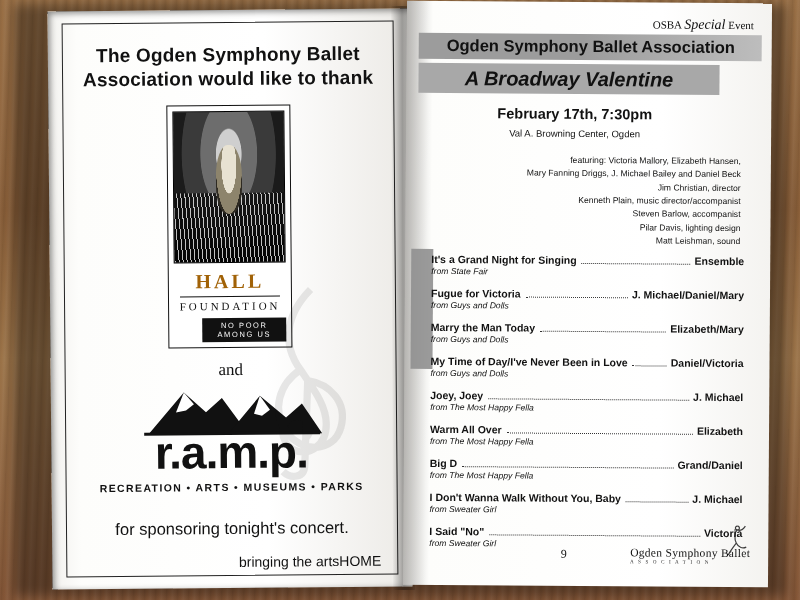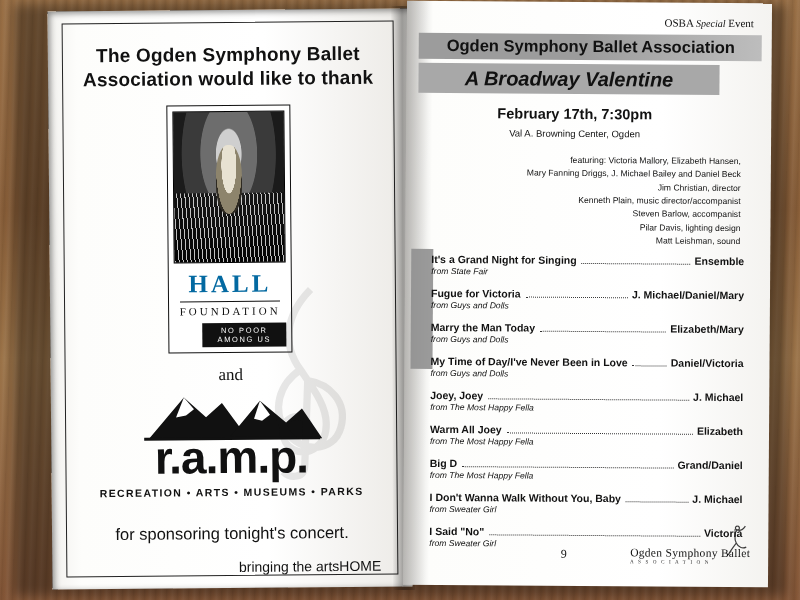--- a/index.html
+++ b/index.html
@@ -73,21 +73,21 @@
                linear-gradient(180deg,#111,#000);
     opacity:.85;
   }
   .hall-art:after{
     content:"";position:absolute;left:38%;top:22%;width:24%;height:46%;
     background:radial-gradient(ellipse at 50% 30%,#e8e2d2 0 40%,#8d846c 41% 70%,#2e2a22 71% 100%);
     border-radius:45% 45% 40% 40%;
   }
   .hall-name{
     text-align:center;font-family:"Liberation Serif", serif;font-weight:bold;
-    font-size:25px;letter-spacing:3px;color:#0369a1;margin-top:7px;
+    font-size:20px;letter-spacing:3px;color:#a16207;margin-top:7px;
   }
   .hall-rule{height:1px;background:#111;margin:3px 6px;}
   .hall-sub{
     text-align:center;font-family:"Liberation Serif", serif;
     font-size:11px;letter-spacing:3px;color:#111;margin-top:2px;
   }
   .hall-motto{
     margin-top:6px;background:#111;color:#fff;text-align:center;
     font-size:7.5px;letter-spacing:1.6px;padding:3px 0;margin-left:28px;
   }
@@ -116,21 +116,21 @@
     opacity:0.09;pointer-events:none;
   }
 
   
   .rp{position:absolute;left:0;top:0;right:0;bottom:0;}
   .osba-special{
     position:absolute;right:18px;top:14px;font-size:11px;color:#111;
     font-family:"Liberation Serif", serif;
   }
   .osba-special .script{
-    font-family:"Liberation Serif", serif;font-style:italic;font-size:10px;margin-top:32px;
+    font-family:"Liberation Serif", serif;font-style:italic;font-size:14px;margin-top:32px;
   }
   .bar-assoc{
     position:absolute;left:12px;top:32px;right:10px;height:26px;
     background:linear-gradient(90deg,#9c9c9c 0%,#9c9c9c 48%,#bdbdbd 100%);
   }
   .bar-assoc span{
     position:absolute;left:28px;top:3px;font-size:16.5px;font-weight:bold;color:#111;
     font-family:"Liberation Sans", sans-serif;
   }
   .bar-title{
@@ -317,21 +317,21 @@
           <div class="song-row">
             <span class="song-title">Joey, Joey</span>
             <span class="dots"></span>
             <span class="performer">J. Michael</span>
           </div>
           <div class="song-from">from The Most Happy Fella</div>
         </div>
 
         <div class="song">
           <div class="song-row">
-            <span class="song-title">Warm All Joey</span>
+            <span class="song-title">Warm All Over</span>
             <span class="dots"></span>
             <span class="performer">Elizabeth</span>
           </div>
           <div class="song-from">from The Most Happy Fella</div>
         </div>
 
         <div class="song">
           <div class="song-row">
             <span class="song-title">Big D</span>
             <span class="dots"></span>

